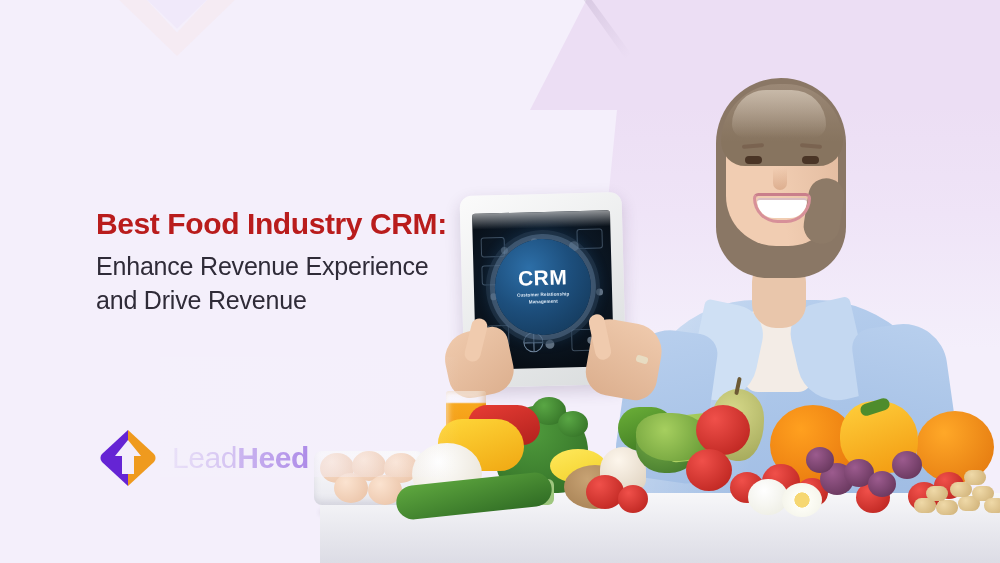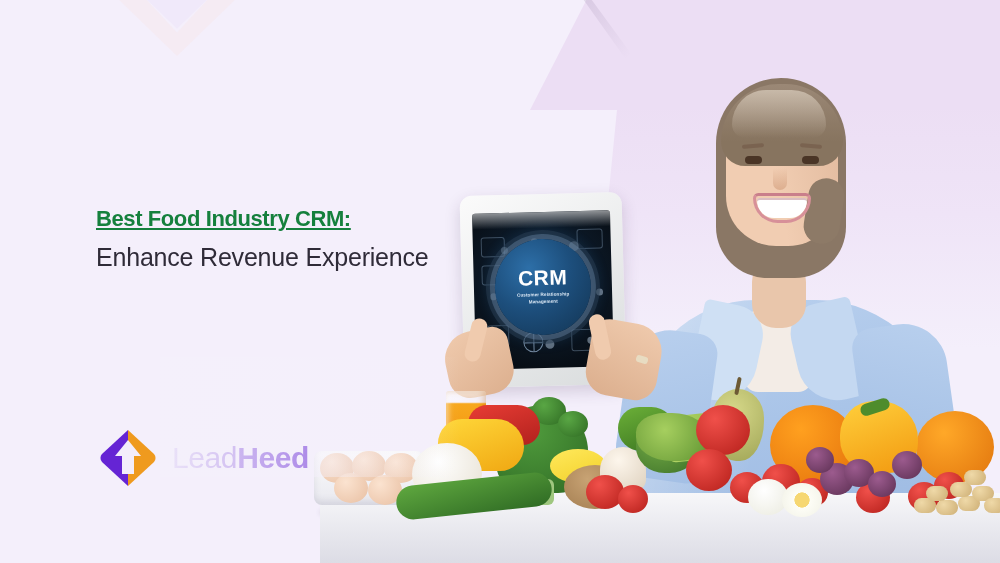--- a/index.html
+++ b/index.html
@@ -48,22 +48,22 @@
   .bg-chevron-inner {
     position:absolute; top:-6px; left:113px;
     width:128px; height:62px;
     background:#f0e9fa;
     clip-path:polygon(22% 0, 78% 0, 50% 56%);
   }
 
   
   .copy { position:absolute; left:96px; top:206px; width:430px; }
   .headline {
-    font-size:22px; font-weight:700; letter-spacing:-0.4px;
-    color:#15803d; line-height:1.18; white-space:nowrap;text-decoration:underline;
+    font-size:30px; font-weight:700; letter-spacing:-0.4px;
+    color:#b91c1c; line-height:1.18; white-space:nowrap;
   }
   .subhead {
     margin-top:9px;
     font-size:25px; font-weight:400; letter-spacing:-0.2px;
     color:#2f2b38; line-height:1.34;
   }
   .subhead .l2 { display:block; }
 
   
   .logo { position:absolute; left:97px; top:427px; display:flex; align-items:center; gap:13px; }
@@ -405,20 +405,21 @@
   <div class="bg-diagonal-wedge"></div>
   <div class="bg-diagonal-panel"></div>
   <div class="bg-diag-edge"></div>
   <div class="bg-chevron"></div>
   <div class="bg-chevron-inner"></div>
 
   <div class="copy">
     <div class="headline">Best Food Industry CRM:</div>
     <div class="subhead">
       <span class="l1">Enhance Revenue Experience</span>
+      <span class="l2">and Drive Revenue</span>
     </div>
   </div>
 
   <div class="logo">
     <span class="logo-mark">
       <svg viewBox="0 0 62 62" xmlns="http://www.w3.org/2000/svg" aria-hidden="true">
         <path d="M31 3 L57 27 A6 6 0 0 1 57 35 L31 59 L31 3 Z" fill="#ef9a1e"></path>
         <path d="M31 3 L5 27 A6 6 0 0 0 5 35 L31 59 L31 3 Z" fill="#6524d4"></path>
         <path d="M31 13 L44 29 L37 29 L37 47 L25 47 L25 29 L18 29 Z" fill="#f3edfb"></path>
       </svg>

